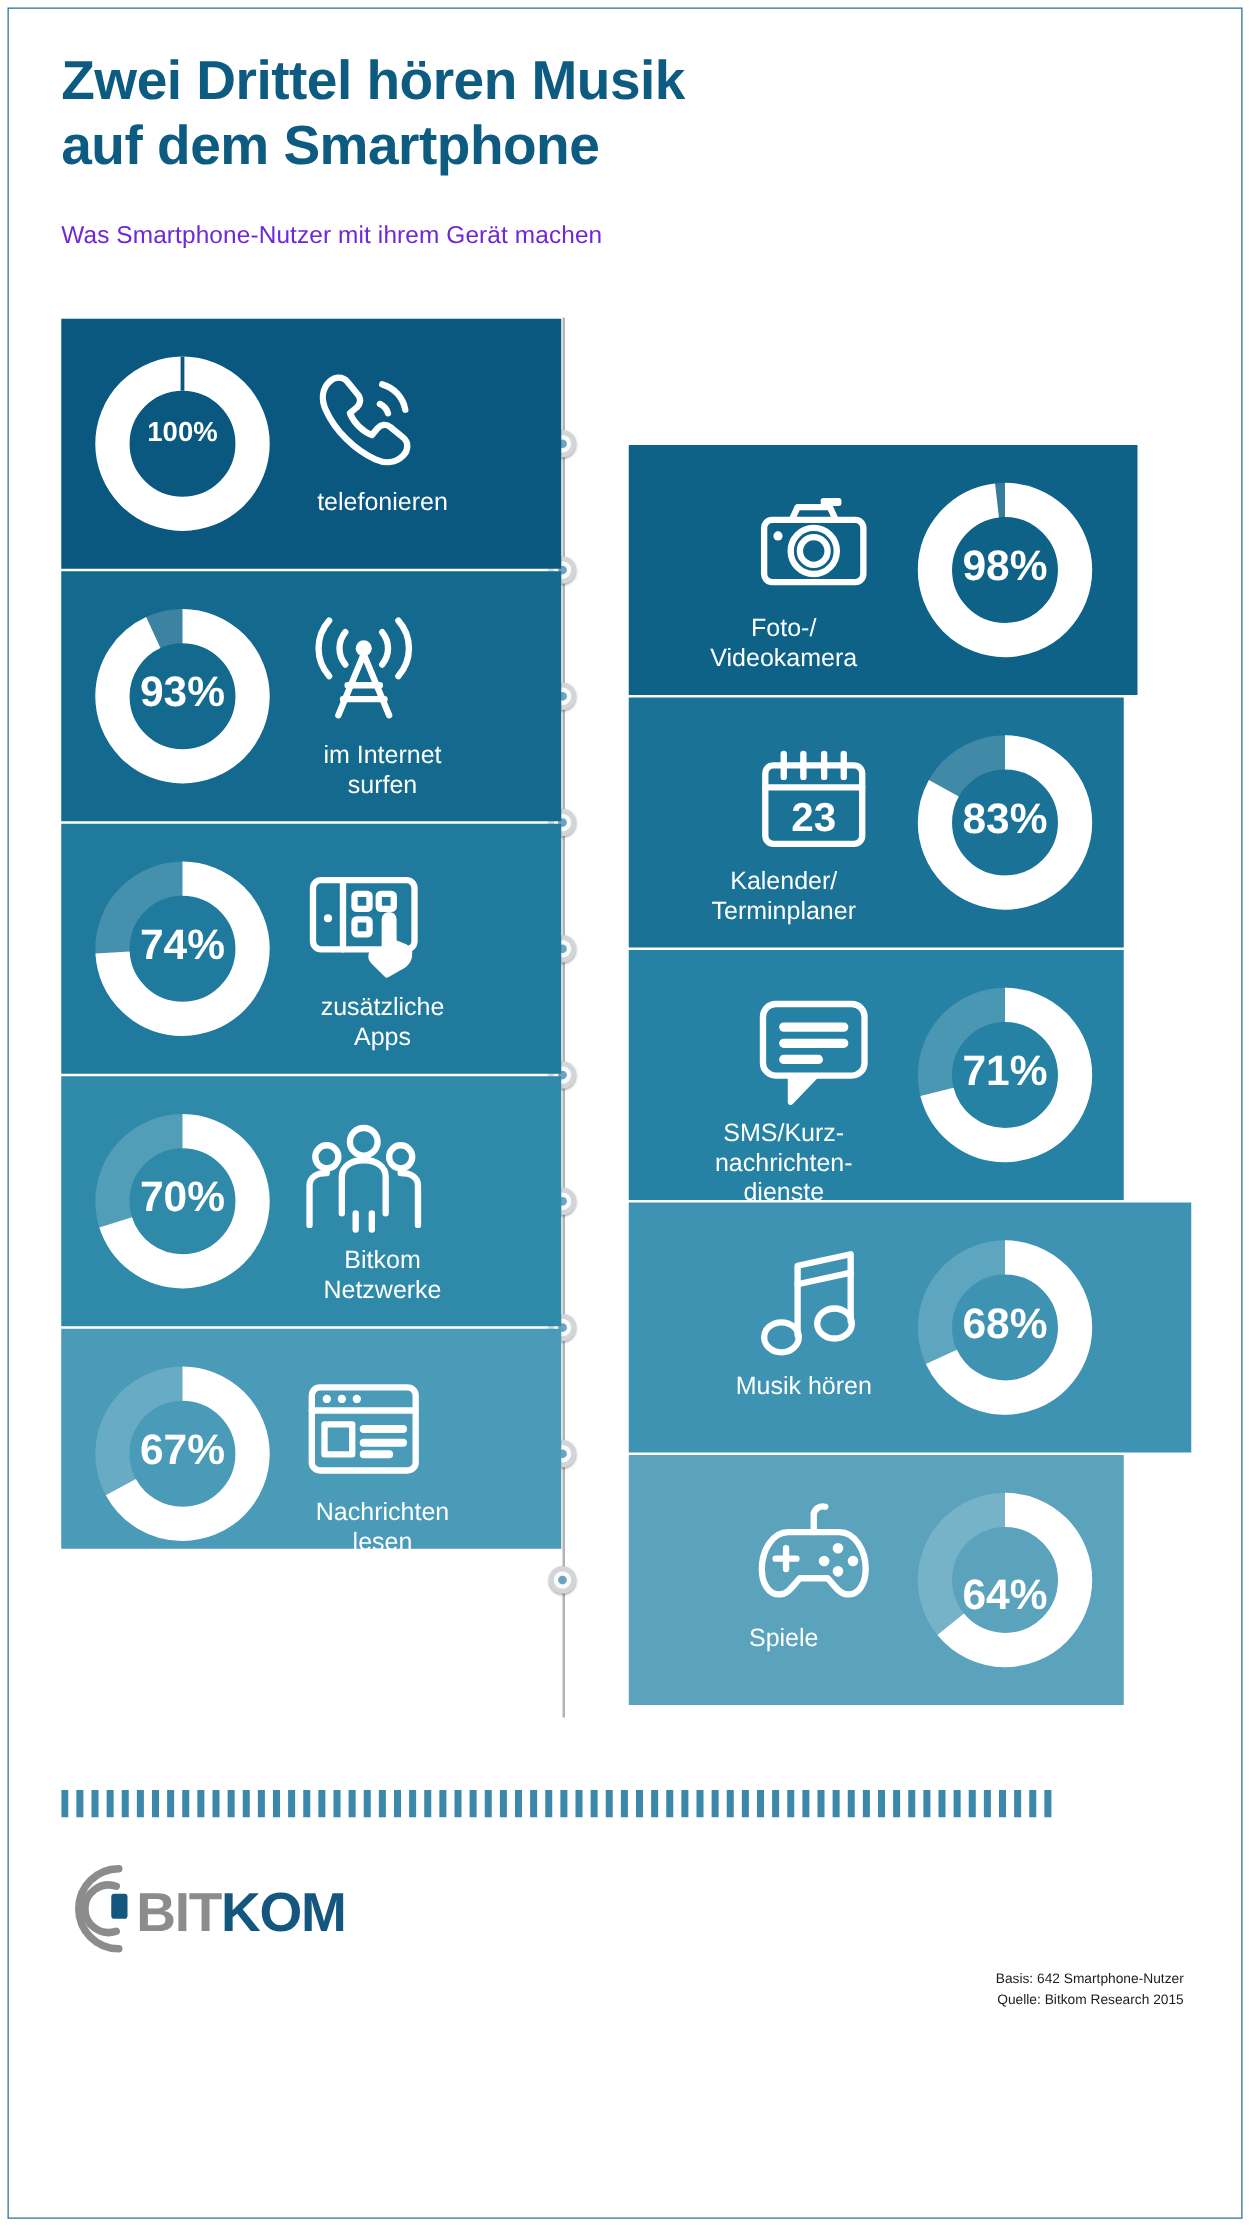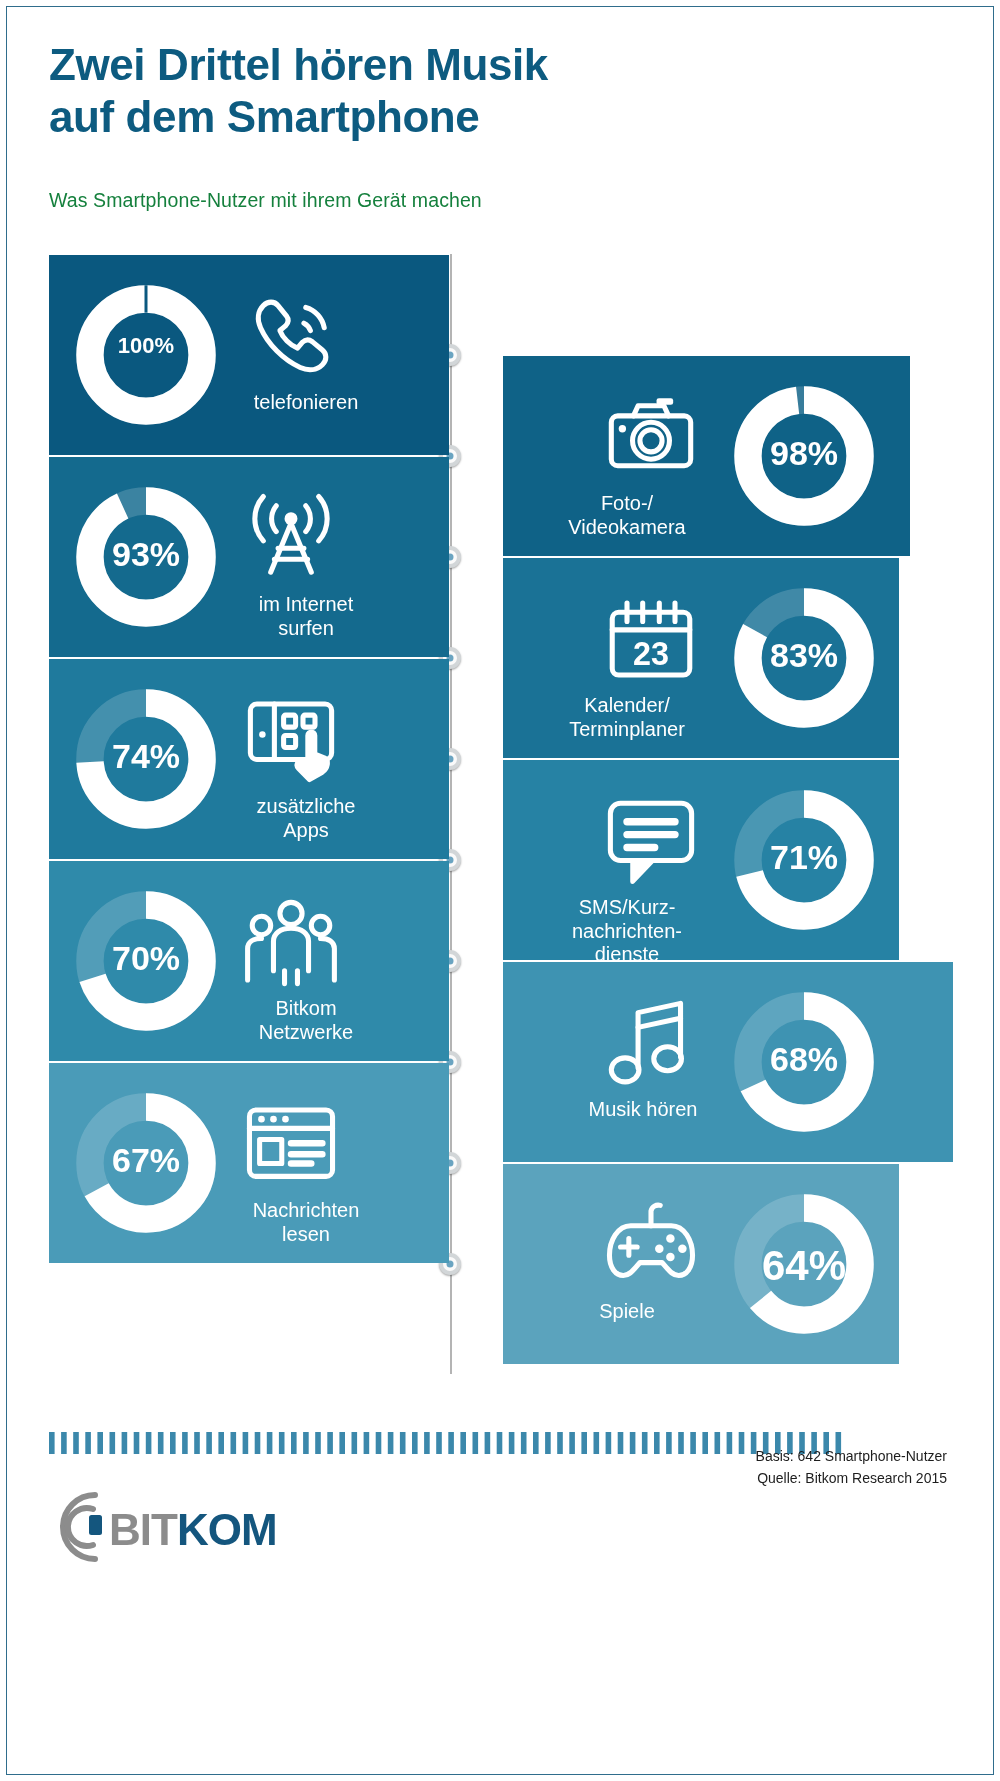--- a/index.html
+++ b/index.html
@@ -17,21 +17,21 @@
   }
   
   #header { position:absolute; left:42px; top:32px; width:700px; }
   #title {
     font-size:44px; font-weight:bold; line-height:1.18;
     color:#0d5b80; letter-spacing:-0.4px;
     font-family:"Liberation Sans", sans-serif;
     white-space:pre-line;
   }
   #subtitle {
-    margin-top:46px; font-size:19.5px; color:#15803d;
+    margin-top:34px; font-size:19.5px; color:#6d28d9;
     letter-spacing:0.1px;
   }
   
   #chart { position:absolute; left:0; top:240px; width:988px; height:1130px; }
   #spine {
     position:absolute; left:443px; top:7px; width:1.6px; height:1120px;
     background:#b4b4b4;
   }
   .node {
     position:absolute; width:22px; height:22px; border-radius:50%;
@@ -56,22 +56,22 @@
   .icon { position:absolute; }
   .lbl {
     position:absolute; color:#fff; text-align:center;
     font-size:20px; line-height:1.18; white-space:pre-line;
     font-family:"Liberation Sans", sans-serif;
   }
   
   #dashes { position:absolute; left:42px; top:1425px; width:800px; height:22px; }
   #logo { position:absolute; left:42px; top:1480px; }
   #source {
-    position:absolute; right:46px; top:1439px; text-align:right;
-    font-size:14px; color:#1d1d1d; line-height:1.55;
+    position:absolute; right:46px; top:1568px; text-align:right;
+    font-size:11px; color:#1d1d1d; line-height:1.55;
   }
 </style>
 </head>
 <body>
 
 <div id="frame">
 
   <div id="header">
     <div id="title">Zwei Drittel hören Musik
 auf dem Smartphone</div>
@@ -215,21 +215,21 @@
               <circle cx="75" cy="75" r="56.0625" fill="none" stroke="#ffffff" stroke-width="27.375000000000007" stroke-dasharray="239.5307318729538 112.72034441080176" transform="rotate(-90 75 75)"></circle>
             </svg><div class="pct" style="top:53px;font-size:34px;">68%</div></div>
           <div class="icon" style="left:100px;top:34px;width:96px;height:96px;"><svg width="96" height="96" viewBox="0 0 104 104">
               <path d="M38 78 L38 18 L84 8 L84 66" fill="none" stroke="#ffffff" stroke-width="5.5" stroke-linecap="round" stroke-linejoin="round"></path>
               <path d="M38 34 L84 24" fill="none" stroke="#ffffff" stroke-width="5.5" stroke-linecap="round" stroke-linejoin="round"></path>
               <ellipse cx="24" cy="80" rx="15" ry="13" fill="none" stroke="#ffffff" stroke-width="5.5" stroke-linecap="round" stroke-linejoin="round"></ellipse>
               <ellipse cx="70" cy="68" rx="15" ry="13" fill="none" stroke="#ffffff" stroke-width="5.5" stroke-linecap="round" stroke-linejoin="round"></ellipse>
             </svg></div>
           <div class="lbl" style="left:44px;top:136px;width:192px;">Musik hören</div>
         </div>
-        <div class="block" style="left:42px;top:816px;width:400px;height:200px;">
+        <div class="block" style="left:42px;top:816px;width:400px;height:176px;">
           <div class="shape" style="background:#4a9bb8;clip-path:polygon(0 0, 340 0, 400 100, 340 200, 0 200);"></div>
           <div class="donut" style="left:22px;top:25px;width:150px;height:150px;"><svg width="150" height="150" viewBox="0 0 150 150">
               <circle cx="75" cy="75" r="56.0625" fill="none" stroke="rgba(255,255,255,0.17)" stroke-width="27.375000000000007"></circle>
               <circle cx="75" cy="75" r="56.0625" fill="none" stroke="#ffffff" stroke-width="27.375000000000007" stroke-dasharray="236.0082211101162 116.24285517363931" transform="rotate(-90 75 75)"></circle>
             </svg><div class="pct" style="top:53px;font-size:34px;">67%</div></div>
           <div class="icon" style="left:194px;top:34px;width:96px;height:96px;"><svg width="96" height="96" viewBox="0 0 104 104">
               <rect x="7" y="14" width="90" height="72" rx="7" fill="none" stroke="#ffffff" stroke-width="5.5" stroke-linecap="round" stroke-linejoin="round"></rect>
               <path d="M7 34 L97 34" fill="none" stroke="#ffffff" stroke-width="5.5" stroke-linecap="round" stroke-linejoin="round"></path>
               <circle cx="20" cy="24" r="3.6" fill="#ffffff"></circle>
               <circle cx="33" cy="24" r="3.6" fill="#ffffff"></circle>
@@ -238,21 +238,21 @@
               <path d="M52 50 L86 50 M52 62 L86 62 M52 72 L74 72" stroke="#ffffff" stroke-width="7" stroke-linecap="round"></path>
             </svg></div>
           <div class="lbl" style="left:176px;top:136px;width:162px;">Nachrichten
 lesen</div>
         </div>
         <div class="block" style="left:496px;top:917px;width:396px;height:200px;">
           <div class="shape" style="background:#5ba3bd;clip-path:polygon(60 0, 396 0, 396 200, 60 200, 0 100);"></div>
           <div class="donut" style="left:226px;top:25px;width:150px;height:150px;"><svg width="150" height="150" viewBox="0 0 150 150">
               <circle cx="75" cy="75" r="56.0625" fill="none" stroke="rgba(255,255,255,0.17)" stroke-width="27.375000000000007"></circle>
               <circle cx="75" cy="75" r="56.0625" fill="none" stroke="#ffffff" stroke-width="27.375000000000007" stroke-dasharray="225.44068882160354 126.810387462152" transform="rotate(-90 75 75)"></circle>
-            </svg><div class="pct" style="top:53px;font-size:42px;">64%</div></div>
+            </svg><div class="pct" style="top:68px;font-size:34px;">64%</div></div>
           <div class="icon" style="left:100px;top:34px;width:96px;height:96px;"><svg width="96" height="96" viewBox="0 0 104 104">
               <path d="M30 30 L74 30 C88 30 97 46 97 62 C97 76 90 84 82 84 C74 84 70 76 64 70 L40 70 C34 76 30 84 22 84 C14 84 7 76 7 62 C7 46 16 30 30 30 Z" fill="none" stroke="#ffffff" stroke-width="5.5" stroke-linecap="round" stroke-linejoin="round"></path>
               <path d="M28 44 L28 62 M19 53 L37 53" fill="none" stroke="#ffffff" stroke-width="5.5" stroke-linecap="round" stroke-linejoin="round"></path>
               <circle cx="73" cy="44" r="4.6" fill="#ffffff"></circle>
               <circle cx="86" cy="55" r="4.6" fill="#ffffff"></circle>
               <circle cx="73" cy="64" r="4.6" fill="#ffffff"></circle>
               <circle cx="61" cy="55" r="4.6" fill="#ffffff"></circle>
               <path d="M52 30 L52 14 A8 8 0 0 1 62 8" fill="none" stroke="#ffffff" stroke-width="5.5" stroke-linecap="round" stroke-linejoin="round"></path>
             </svg></div>
           <div class="lbl" style="left:28px;top:136px;width:192px;">Spiele</div>

